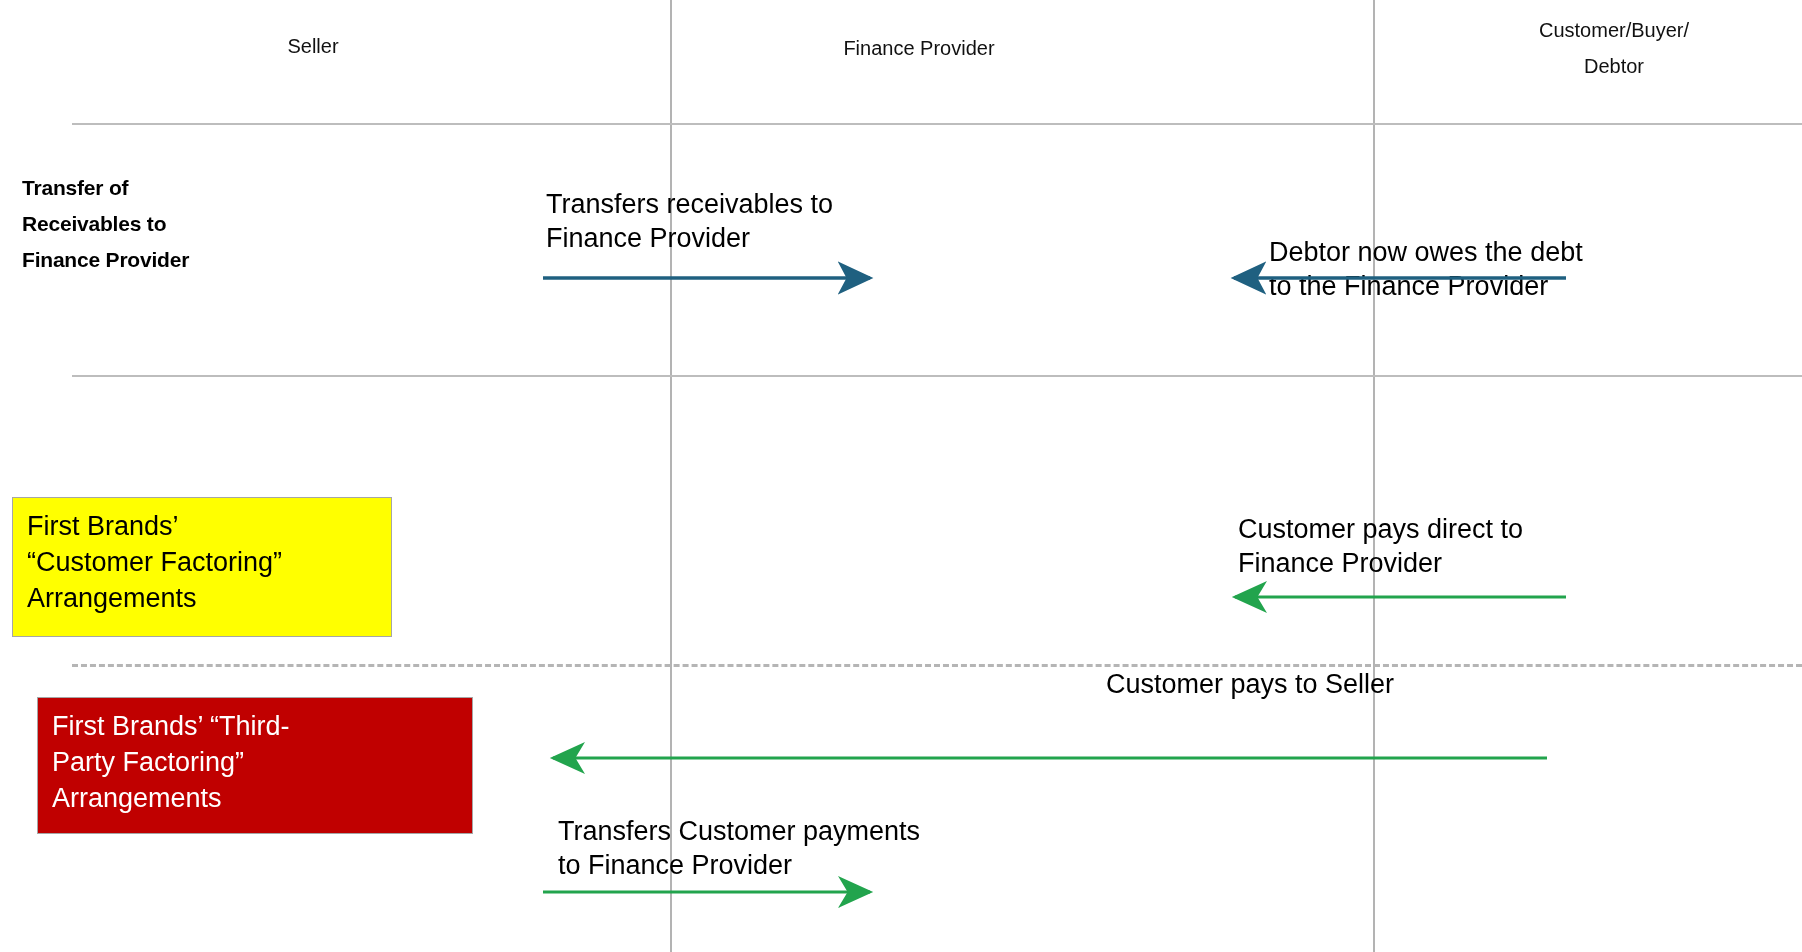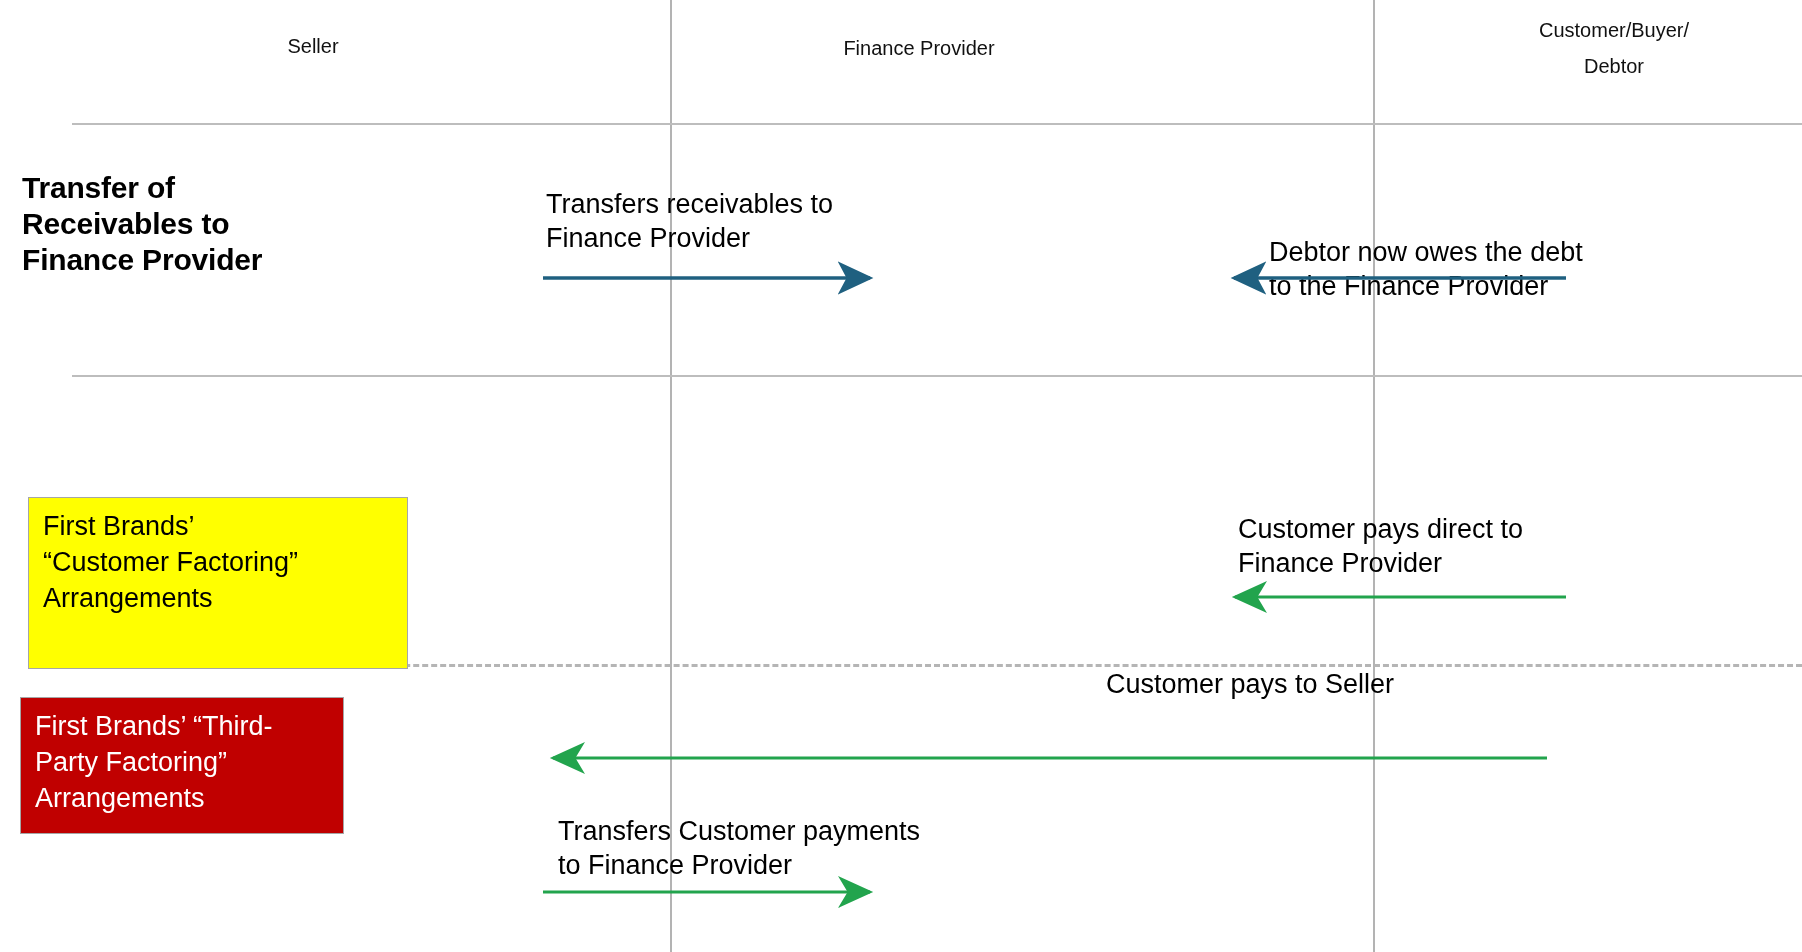--- a/index.html
+++ b/index.html
@@ -40,21 +40,21 @@
     line-height: 36px;
     color: #111111;
     text-align: center;
     font-weight: 400;
     white-space: pre-line;
   }
   .col-header.left-align { text-align: center; }
 
   
   .row-heading {
-    font-size: 30px;
+    font-size: 21px;
     line-height: 36px;
     font-weight: 700;
     color: #000000;
     white-space: pre-line;
     letter-spacing: -0.2px;
   }
 
   
   .caption {
     font-size: 27px;
@@ -117,36 +117,36 @@
   <svg class="abs arrow-svg" style="left:1222px; top:262px;" width="350" height="32" viewBox="0 0 350 32">
     <defs>
       <marker id="mk-blue-left" markerWidth="11" markerHeight="11" refX="9.5" refY="5.5" orient="auto">
         <path d="M0,0.6 L10.5,5.5 L0,10.4 L2.6,5.5 Z" fill="#1F6080"></path>
       </marker>
     </defs>
     <line x1="344" y1="16" x2="12" y2="16" stroke="#1F6080" stroke-width="3.4" marker-end="url(#mk-blue-left)"></line>
   </svg>
 
 
-  <div class="abs box" style="left:28px; top:497px; width:380px; height:172px; background:#FFFF00; color:#000000;">First Brands’
+  <div class="abs box" style="left:12px; top:497px; width:380px; height:140px; background:#FFFF00; color:#000000;">First Brands’
 “Customer Factoring”
 Arrangements</div>
 
   <div class="abs caption" style="left:1238px; top:512px; width:400px;">Customer pays direct to
 Finance Provider</div>
   <svg class="abs arrow-svg" style="left:1222px; top:581px;" width="350" height="32" viewBox="0 0 350 32">
     <defs>
       <marker id="mk-green-left-1" markerWidth="12" markerHeight="12" refX="10" refY="6" orient="auto">
         <path d="M0,1 L11,6 L0,11 L3,6 Z" fill="#22A44D"></path>
       </marker>
     </defs>
     <line x1="344" y1="16" x2="13" y2="16" stroke="#22A44D" stroke-width="3.2" marker-end="url(#mk-green-left-1)"></line>
   </svg>
 
-  <div class="abs box" style="left:20px; top:697px; width:324px; height:137px; background:#C00000; color:#FFFFFF;">First Brands’ “Third-
+  <div class="abs box" style="left:37px; top:697px; width:436px; height:137px; background:#C00000; color:#FFFFFF;">First Brands’ “Third-
 Party Factoring”
 Arrangements</div>
 
   <div class="abs caption center" style="left:1040px; top:667px; width:420px;">Customer pays to Seller</div>
   <svg class="abs arrow-svg" style="left:540px; top:742px;" width="1010" height="32" viewBox="0 0 1010 32">
     <defs>
       <marker id="mk-green-left-2" markerWidth="12" markerHeight="12" refX="10" refY="6" orient="auto">
         <path d="M0,1 L11,6 L0,11 L3,6 Z" fill="#22A44D"></path>
       </marker>
     </defs>

